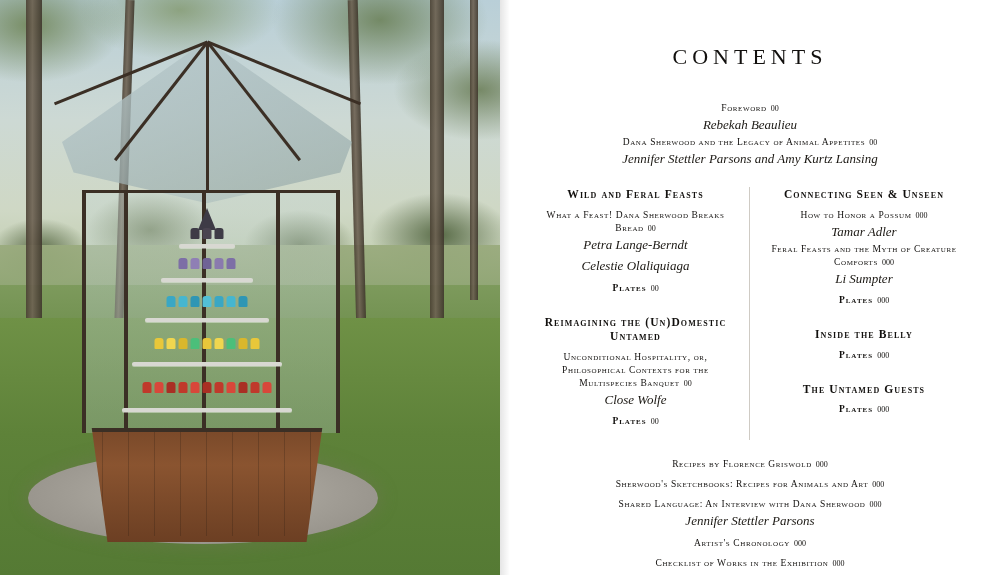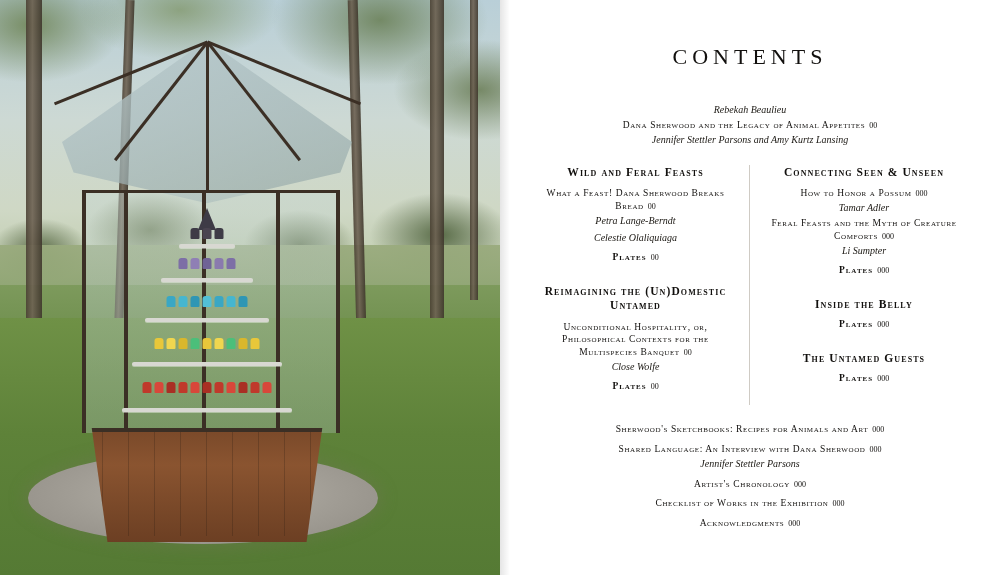--- a/index.html
+++ b/index.html
@@ -210,21 +210,21 @@
     line-height: 1.35;
   }
   .entry-title .pg {
     font-variant: normal;
     letter-spacing: 0;
     font-size: 8px;
     margin-left: 4px;
   }
   .entry-author {
     font-style: italic;
-    font-size: 10px;
+    font-size: 13px;
     line-height: 1.5;
     color: #1a1712;
   }
   .top-block { margin-bottom: 12px; }
 
   .columns {
     display: flex;
     margin-top: 18px;
     padding: 0 36px;
     box-sizing: border-box;
@@ -360,20 +360,21 @@
     </div>
   </div>
 
   <div class="contents-page">
     <div class="gutter-shadow"></div>
 
     <h1 class="contents-title">CONTENTS</h1>
 
     <div class="toc-top top-block">
         <div class="entry">
+          <div class="entry-title">Foreword<span class="pg">00</span></div>
           <div class="entry-author">Rebekah Beaulieu</div>
         </div>
         <div class="entry">
           <div class="entry-title">Dana Sherwood and the Legacy of Animal Appetites<span class="pg">00</span></div>
           <div class="entry-author">Jennifer Stettler Parsons and Amy Kurtz Lansing</div>
         </div>
       </div>
 
     <div class="columns">
       <div class="col col-left">
@@ -406,20 +407,23 @@
           <div class="plates">Plates<span class="pg">000</span></div>
           <div class="section-head spaced">Inside the Belly</div>
           <div class="plates">Plates<span class="pg">000</span></div>
           <div class="section-head spaced">The Untamed Guests</div>
           <div class="plates">Plates<span class="pg">000</span></div>
         </div>
     </div>
 
     <div class="back-matter">
         <div class="entry">
+          <div class="entry-title">Recipes by Florence Griswold<span class="pg">000</span></div>
+        </div>
+        <div class="entry">
           <div class="entry-title">Sherwood's Sketchbooks: Recipes for Animals and Art<span class="pg">000</span></div>
         </div>
         <div class="entry">
           <div class="entry-title">Shared Language: An Interview with Dana Sherwood<span class="pg">000</span></div>
           <div class="entry-author">Jennifer Stettler Parsons</div>
         </div>
         <div class="entry">
           <div class="entry-title">Artist's Chronology<span class="pg">000</span></div>
         </div>
         <div class="entry">

